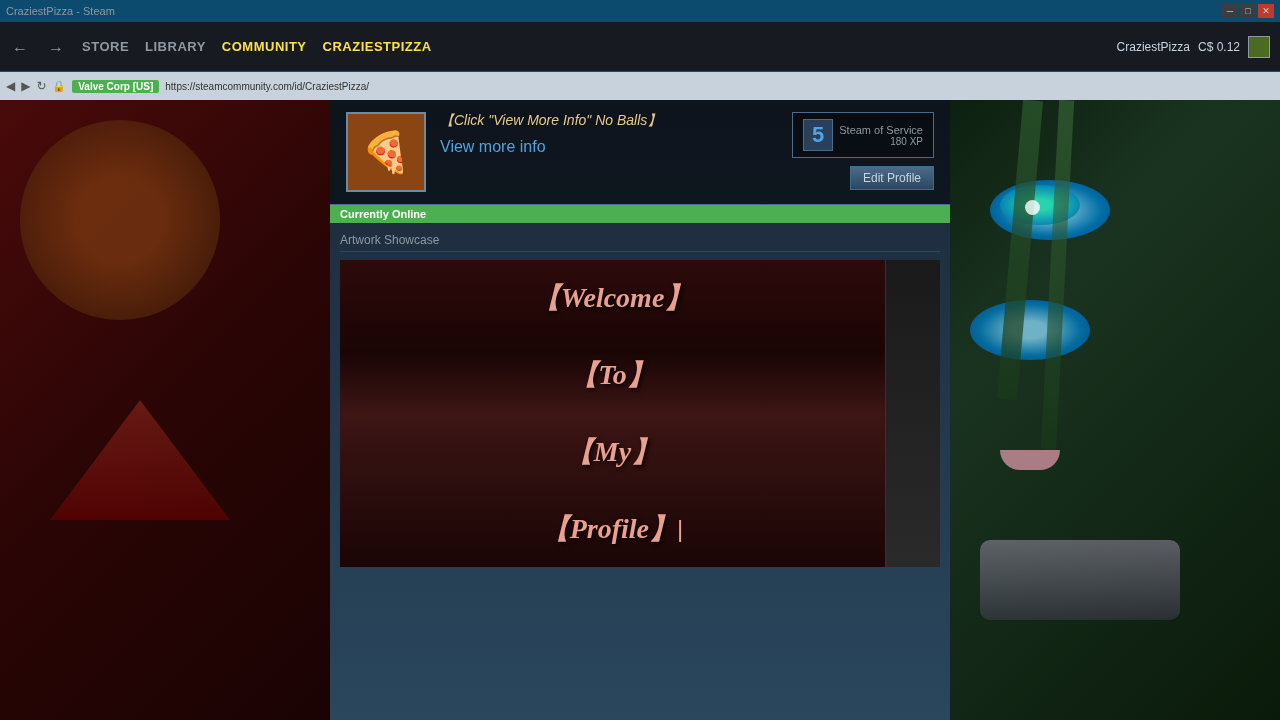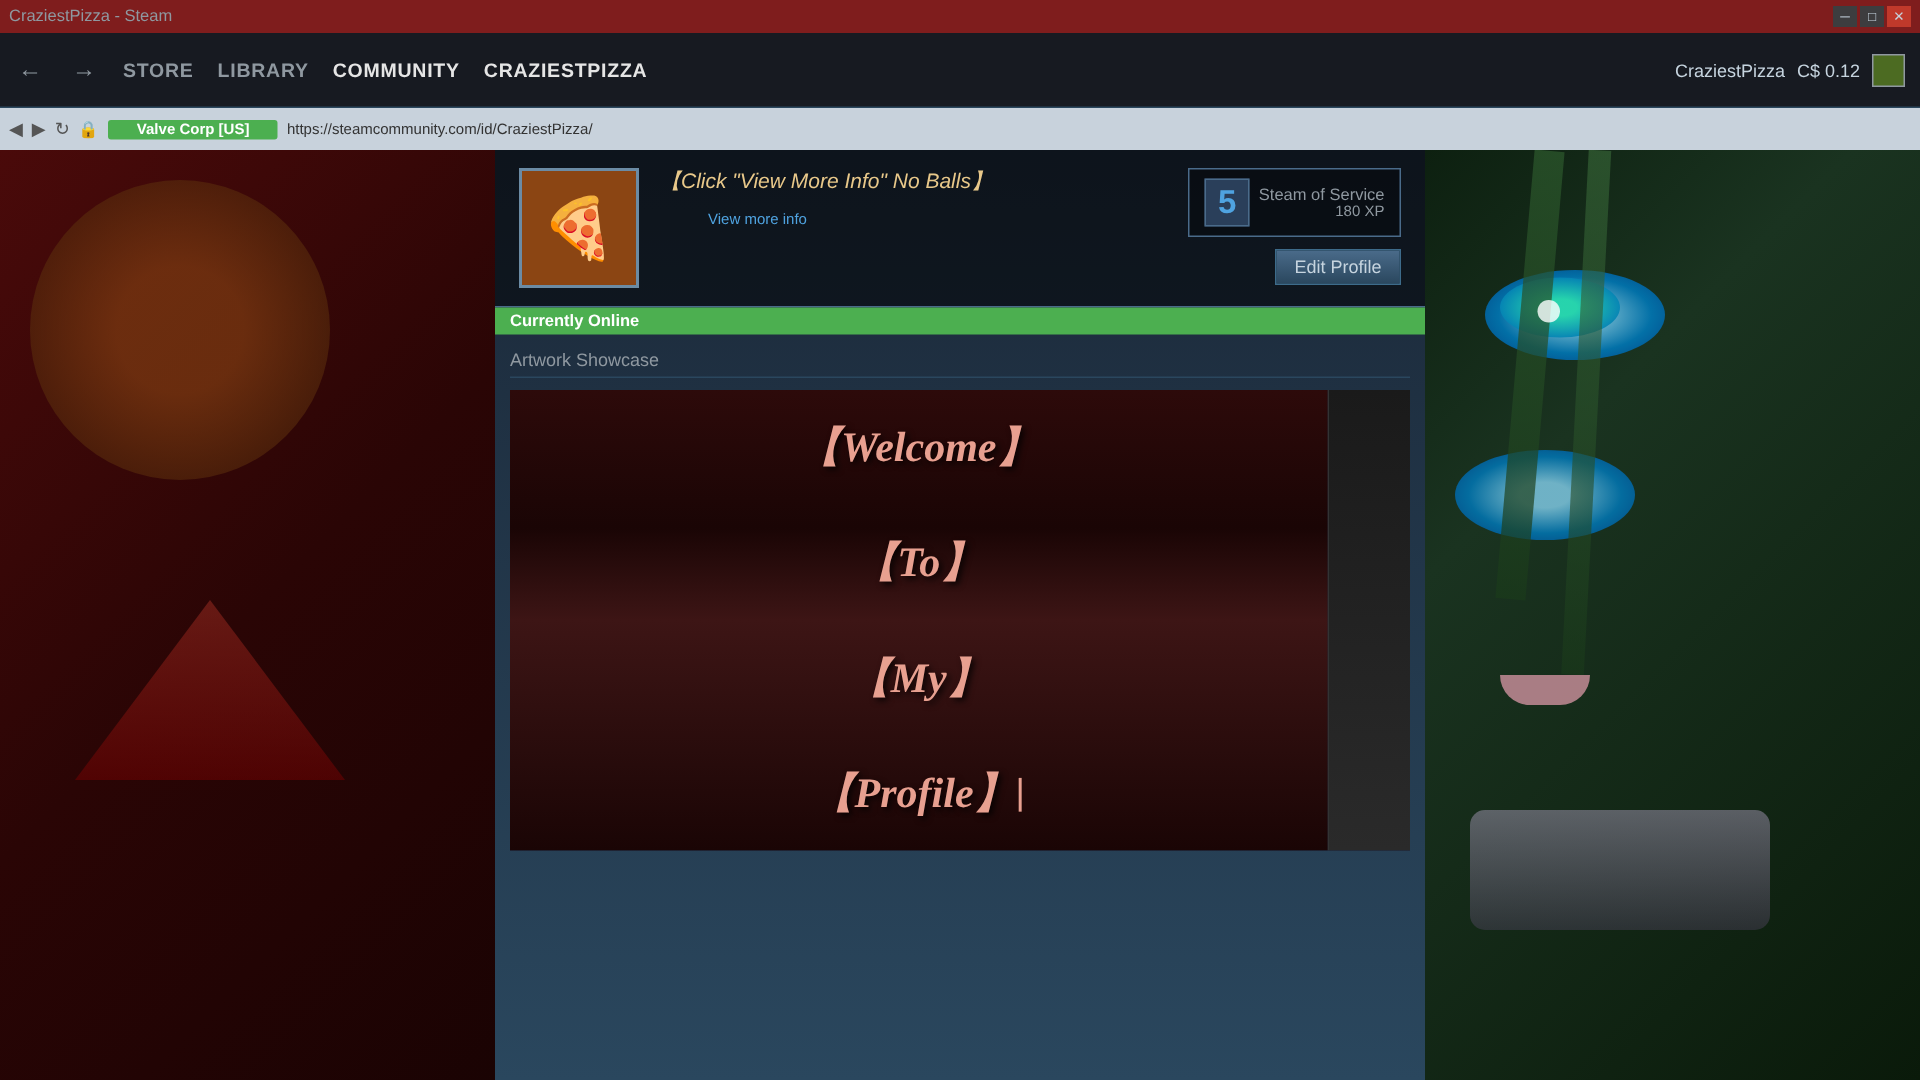--- a/index.html
+++ b/index.html
@@ -9,21 +9,21 @@
       overflow: hidden;
       font-family: Arial, sans-serif;
       background: #1b2838;
       color: #c6d4df;
       font-size: 12px;
     }
 
     
     .title-bar {
       height: 22px;
-      background: #7f1d1d;
+      background: #0c4a6e;
       display: flex;
       align-items: center;
       justify-content: space-between;
       padding: 0 6px;
     }
     .title-bar-left {
       display: flex;
       align-items: center;
       gap: 6px;
     }
@@ -78,21 +78,21 @@
       align-items: center;
     }
     .nav-link {
       color: #8f98a0;
       text-decoration: none;
       font-size: 13px;
       font-weight: bold;
       text-transform: uppercase;
       letter-spacing: 0.5px;
     }
-    .nav-link.active { color: #e5e5e5; }
+    .nav-link.active { color: #fde047; }
     .nav-user {
       margin-left: auto;
       display: flex;
       align-items: center;
       gap: 8px;
     }
     .nav-avatar {
       width: 22px;
       height: 22px;
       background: #4c6b22;
@@ -116,21 +116,21 @@
       cursor: pointer;
     }
     .address-lock {
       font-size: 11px;
       color: #555;
     }
     .address-badge {
       background: #4caf50;
       color: white;
       font-size: 10px;
-      padding: 1px 19px;
+      padding: 1px 6px;
       border-radius: 2px;
       font-weight: bold;
     }
     .address-url {
       font-size: 10px;
       color: #333;
     }
 
     
     .main-content {
@@ -211,22 +211,21 @@
     }
     .profile-bio {
       color: #e8c88a;
       font-size: 14px;
       margin-bottom: 8px;
       font-style: italic;
     }
     .view-more-link {
       color: #4fa3e0;
       text-decoration: none;
-      font-size: 10px;
-      margin-left: 32px;
+      font-size: 16px;
     }
     .profile-right {
       text-align: right;
     }
     .years-badge {
       display: flex;
       align-items: center;
       gap: 6px;
       background: rgba(0,0,0,0.3);
       padding: 6px 10px;

